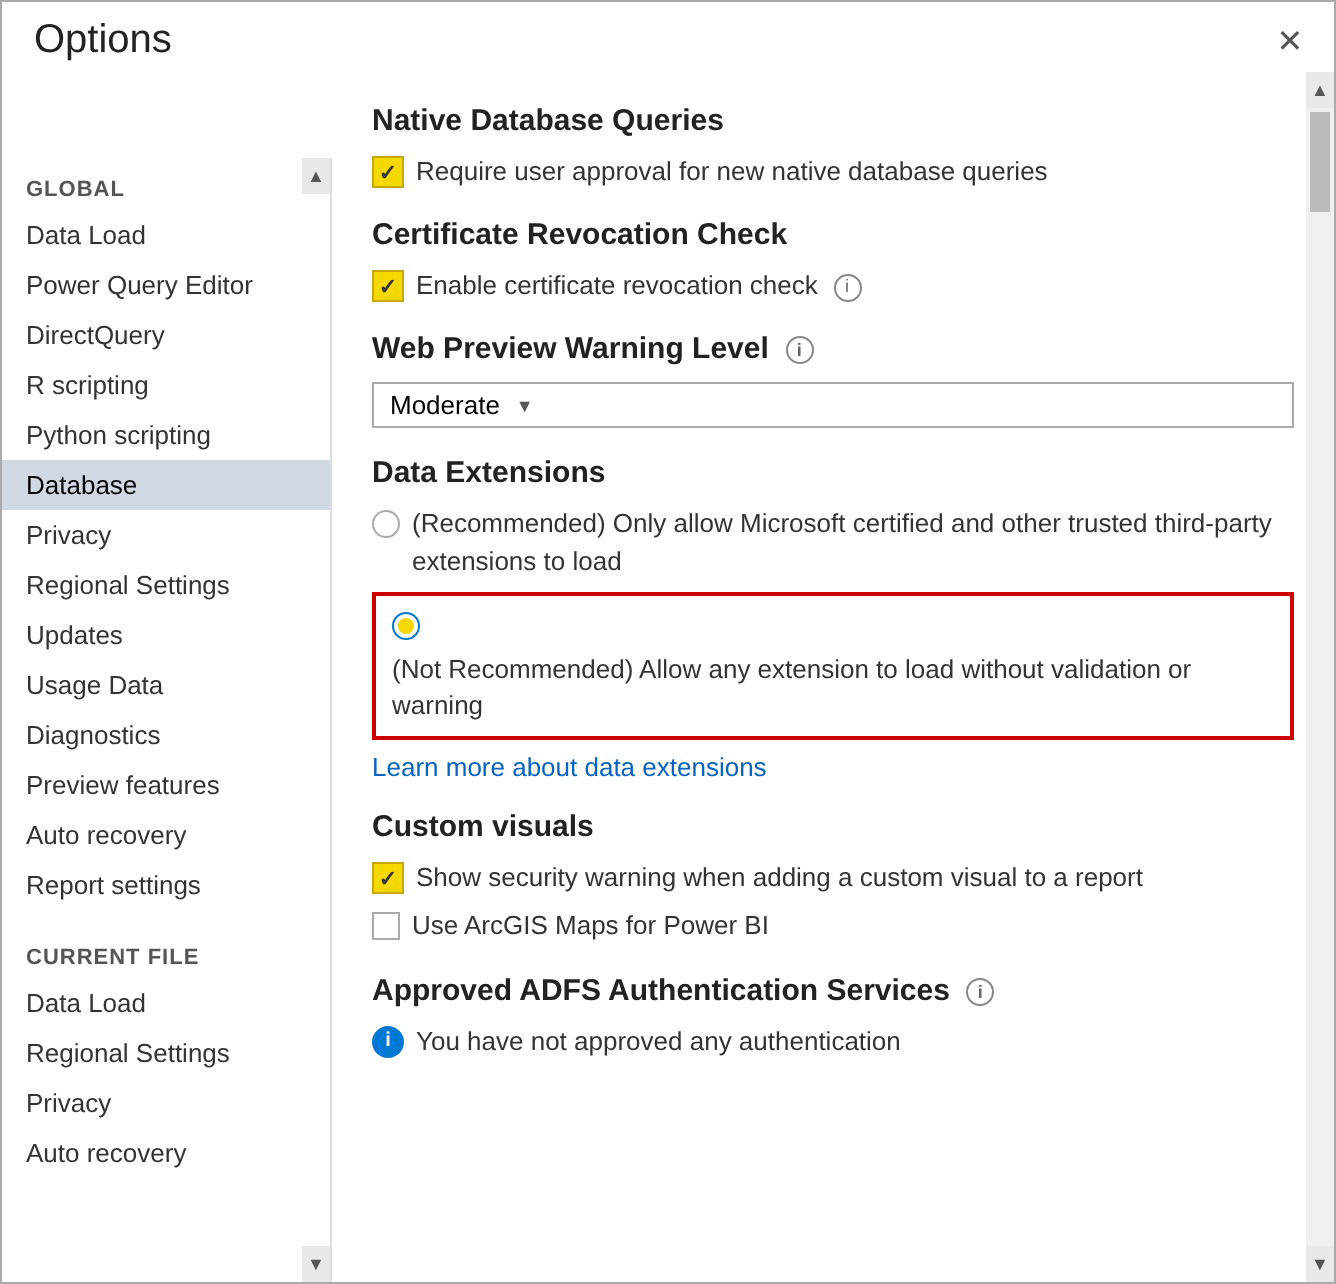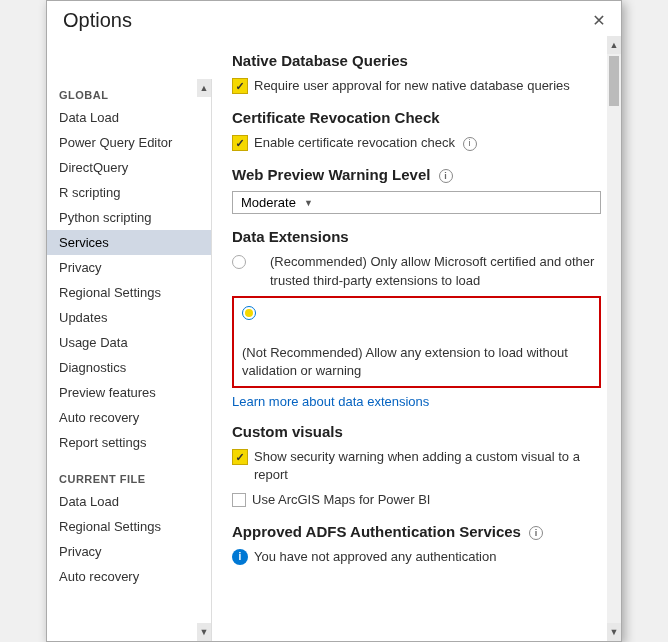--- a/index.html
+++ b/index.html
@@ -6,21 +6,21 @@
     body {
       font-family: 'Segoe UI', Tahoma, Geneva, Verdana, sans-serif;
       font-size: 13px;
       background: #f0f0f0;
       display: flex;
       justify-content: center;
       align-items: center;
       min-height: 100vh;
     }
     .dialog {
-      width: 576px;
+      width: 668px;
       height: 642px;
       background: #fff;
       border: 1px solid #aaa;
       box-shadow: 3px 3px 10px rgba(0,0,0,0.3);
       display: flex;
       flex-direction: column;
       position: relative;
     }
     .dialog-titlebar {
       display: flex;
@@ -176,21 +176,21 @@
       gap: 8px;
     }
     .dropdown-arrow {
       font-size: 9px;
       color: #555;
     }
     .radio-option {
       display: flex;
       align-items: flex-start;
       margin-bottom: 6px;
-      gap: 24px;
+      gap: 6px;
     }
     .radio-circle {
       width: 14px;
       height: 14px;
       min-width: 14px;
       border-radius: 50%;
       border: 1px solid #aaa;
       background: #fff;
       margin-top: 2px;
       display: flex;
@@ -300,21 +300,21 @@
         <div class="sidebar-item">
           <span>DirectQuery</span>
         </div>
         <div class="sidebar-item">
           <span>R scripting</span>
         </div>
         <div class="sidebar-item">
           <span>Python scripting</span>
         </div>
         <div class="sidebar-item active">
-          <span>Services</span>
+          <span>Database</span>
         </div>
         <div class="sidebar-item">
           <span>Privacy</span>
         </div>
         <div class="sidebar-item">
           <span>Regional Settings</span>
         </div>
         <div class="sidebar-item">
           <span>Updates</span>
         </div>

